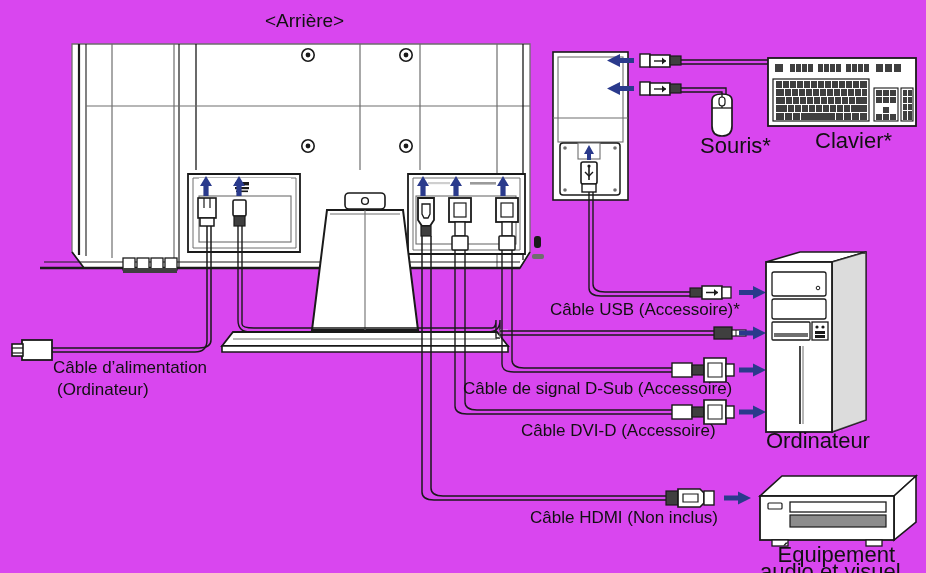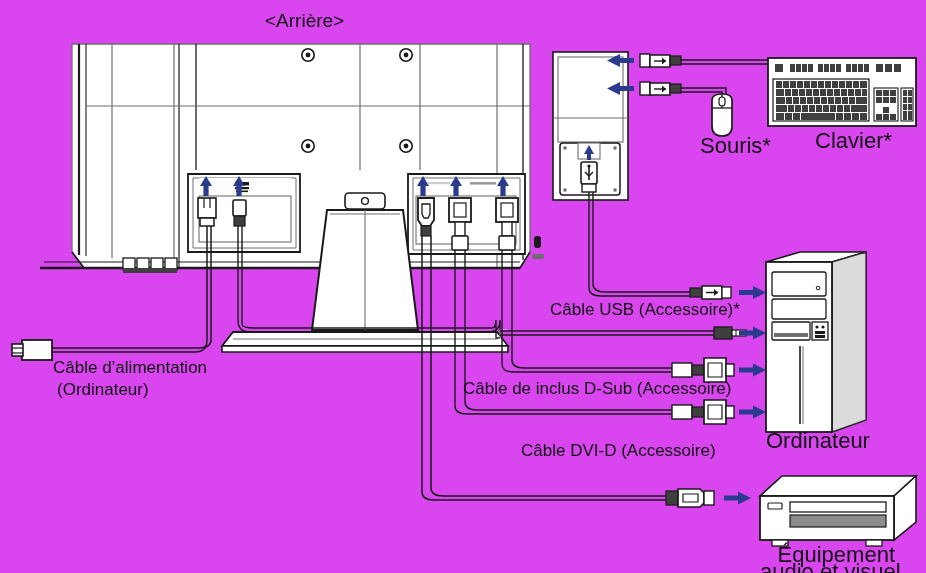--- a/index.html
+++ b/index.html
@@ -486,24 +486,25 @@
 
   <div class="lbl lbl-title" style="left:265px; top:10px;">&lt;Arrière&gt;</div>
 
   <div class="lbl lbl-device" style="left:700px; top:133px;">Souris*</div>
 
   <div class="lbl lbl-device" style="left:815px; top:128px;">Clavier*</div>
 
   <div class="lbl lbl-cable" style="left:550px; top:300px;">Câble USB (Accessoire)*</div>
 
 
-  <div class="lbl lbl-cable" style="left:463px; top:379px;">Câble de inclus D-Sub (Accessoire)</div>
-
-  <div class="lbl lbl-cable" style="left:521px; top:441px;">Câble DVI-D (Accessoire)</div>
-
+  <div class="lbl lbl-cable" style="left:463px; top:379px;">Câble de signal D-Sub (Accessoire)</div>
+
+  <div class="lbl lbl-cable" style="left:521px; top:421px;">Câble DVI-D (Accessoire)</div>
+
+  <div class="lbl lbl-cable" style="left:530px; top:508px;">Câble HDMI (Non inclus)</div>
 
   <div class="lbl lbl-cable" style="left:53px; top:358px;">Câble d’alimentation</div>
   <div class="lbl lbl-cable" style="left:57px; top:380px;">(Ordinateur)</div>
 
   <div class="lbl lbl-device" style="left:758px; top:428px;margin-left:8px;">Ordinateur</div>
 
   <div class="lbl lbl-device lbl-center" style="left:760px; top:542px; width:135px;">Équipement</div>
   <div class="lbl lbl-device lbl-center" style="left:760px; top:559px; width:135px;">audio et visuel</div>
 
 </div>

